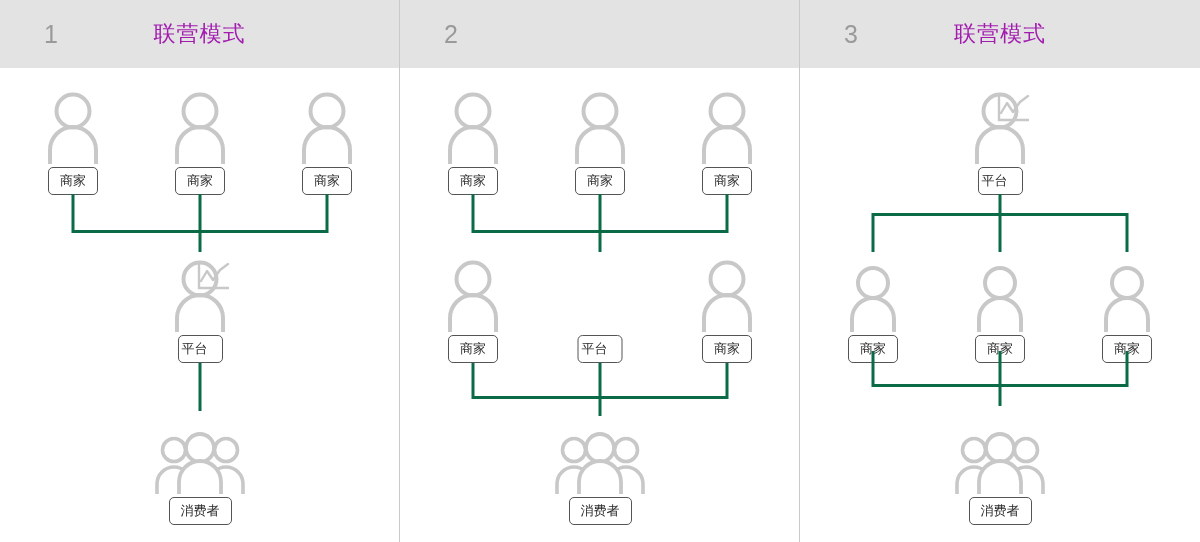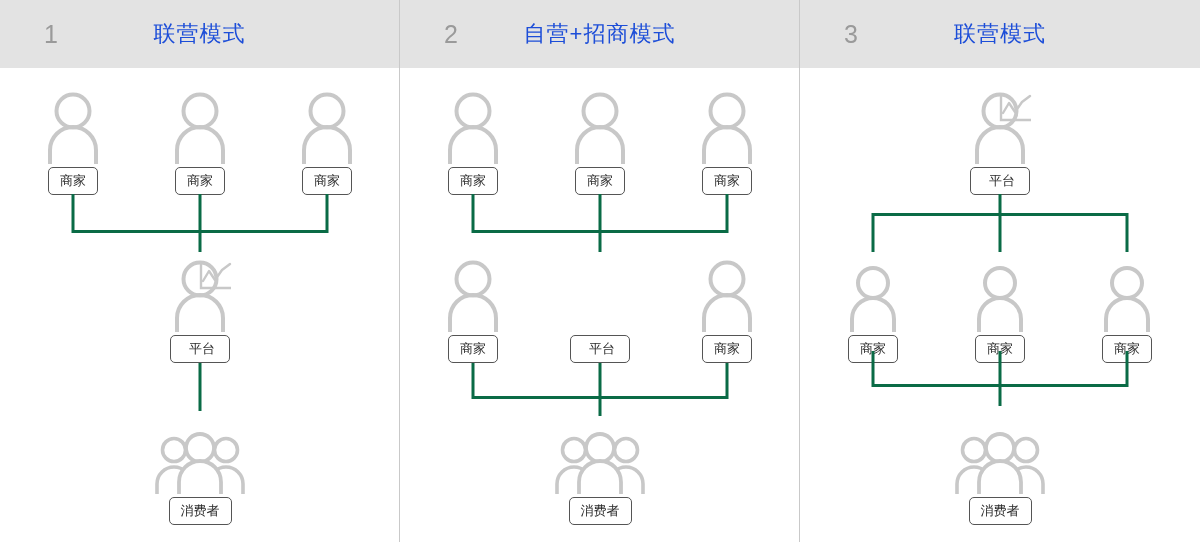--- a/index.html
+++ b/index.html
@@ -26,42 +26,42 @@
     background:#e3e3e3;
     box-sizing:border-box;
     display:flex;align-items:center;
   }
   .hdr-num{
     position:absolute;left:44px;top:50%;transform:translateY(-50%);
     font-size:25px;color:#9a9a9a;font-weight:400;line-height:1;
   }
   .hdr-title{
     position:absolute;left:50%;top:50%;transform:translate(-50%,-50%);
-    font-size:22px;color:#1d4ed8;letter-spacing:1px;white-space:nowrap;line-height:1;
+    font-size:22px;color:#a21caf;letter-spacing:1px;white-space:nowrap;line-height:1;
   }
 
   .canvas{position:relative;width:454px;height:474px;}
 
   
   .node{position:absolute;transform:translateX(-50%);text-align:center;}
   .node .icon-wrap{position:relative;height:78px;display:flex;align-items:flex-end;justify-content:center;}
   .node.noicon .icon-wrap{height:78px;}
   .tag{
     display:inline-block;
     border:1px solid #555555;
     border-radius:5px;
     background:#ffffff;
     color:#2b2b2b;
     font-size:13px;
     line-height:1;
     padding:6px 11px 7px;
     white-space:nowrap;
     margin-top:3px;
   }
-  .tag.wide{padding-left:18px;padding-right:14px;}
+  .tag.wide{padding-left:3px;padding-right:14px;}
 
   svg.person{display:block;}
   .badge{position:absolute;right:-2px;top:8px;}
 
   
   .conn{position:absolute;background:#0a6b46;}
   .vline{width:3px;transform:translateX(-50%);}
   .hline{height:3px;}
 </style>
 </head>
@@ -141,21 +141,20 @@
         </div>
         <span class="tag">消费者</span>
       </div>
 
     </div>
   </div>
 
   <div class="panel">
     <div class="panel-header">
       <span class="hdr-num">2</span>
-      <span class="hdr-title">自营+招商模式</span>
     </div>
     <div class="canvas">
 
       <div class="node" style="left:73px;top:18px;">
         <div class="icon-wrap">
           <svg class="person" width="56" height="76" viewBox="0 0 56 76" aria-hidden="true">
             <circle cx="28" cy="23" r="16.5" fill="none" stroke="#c8c8c8" stroke-width="4"></circle>
             <path d="M5 76 V62 a23 23 0 0 1 46 0 V76" fill="none" stroke="#c8c8c8" stroke-width="4"></path>
           </svg>
         </div>

